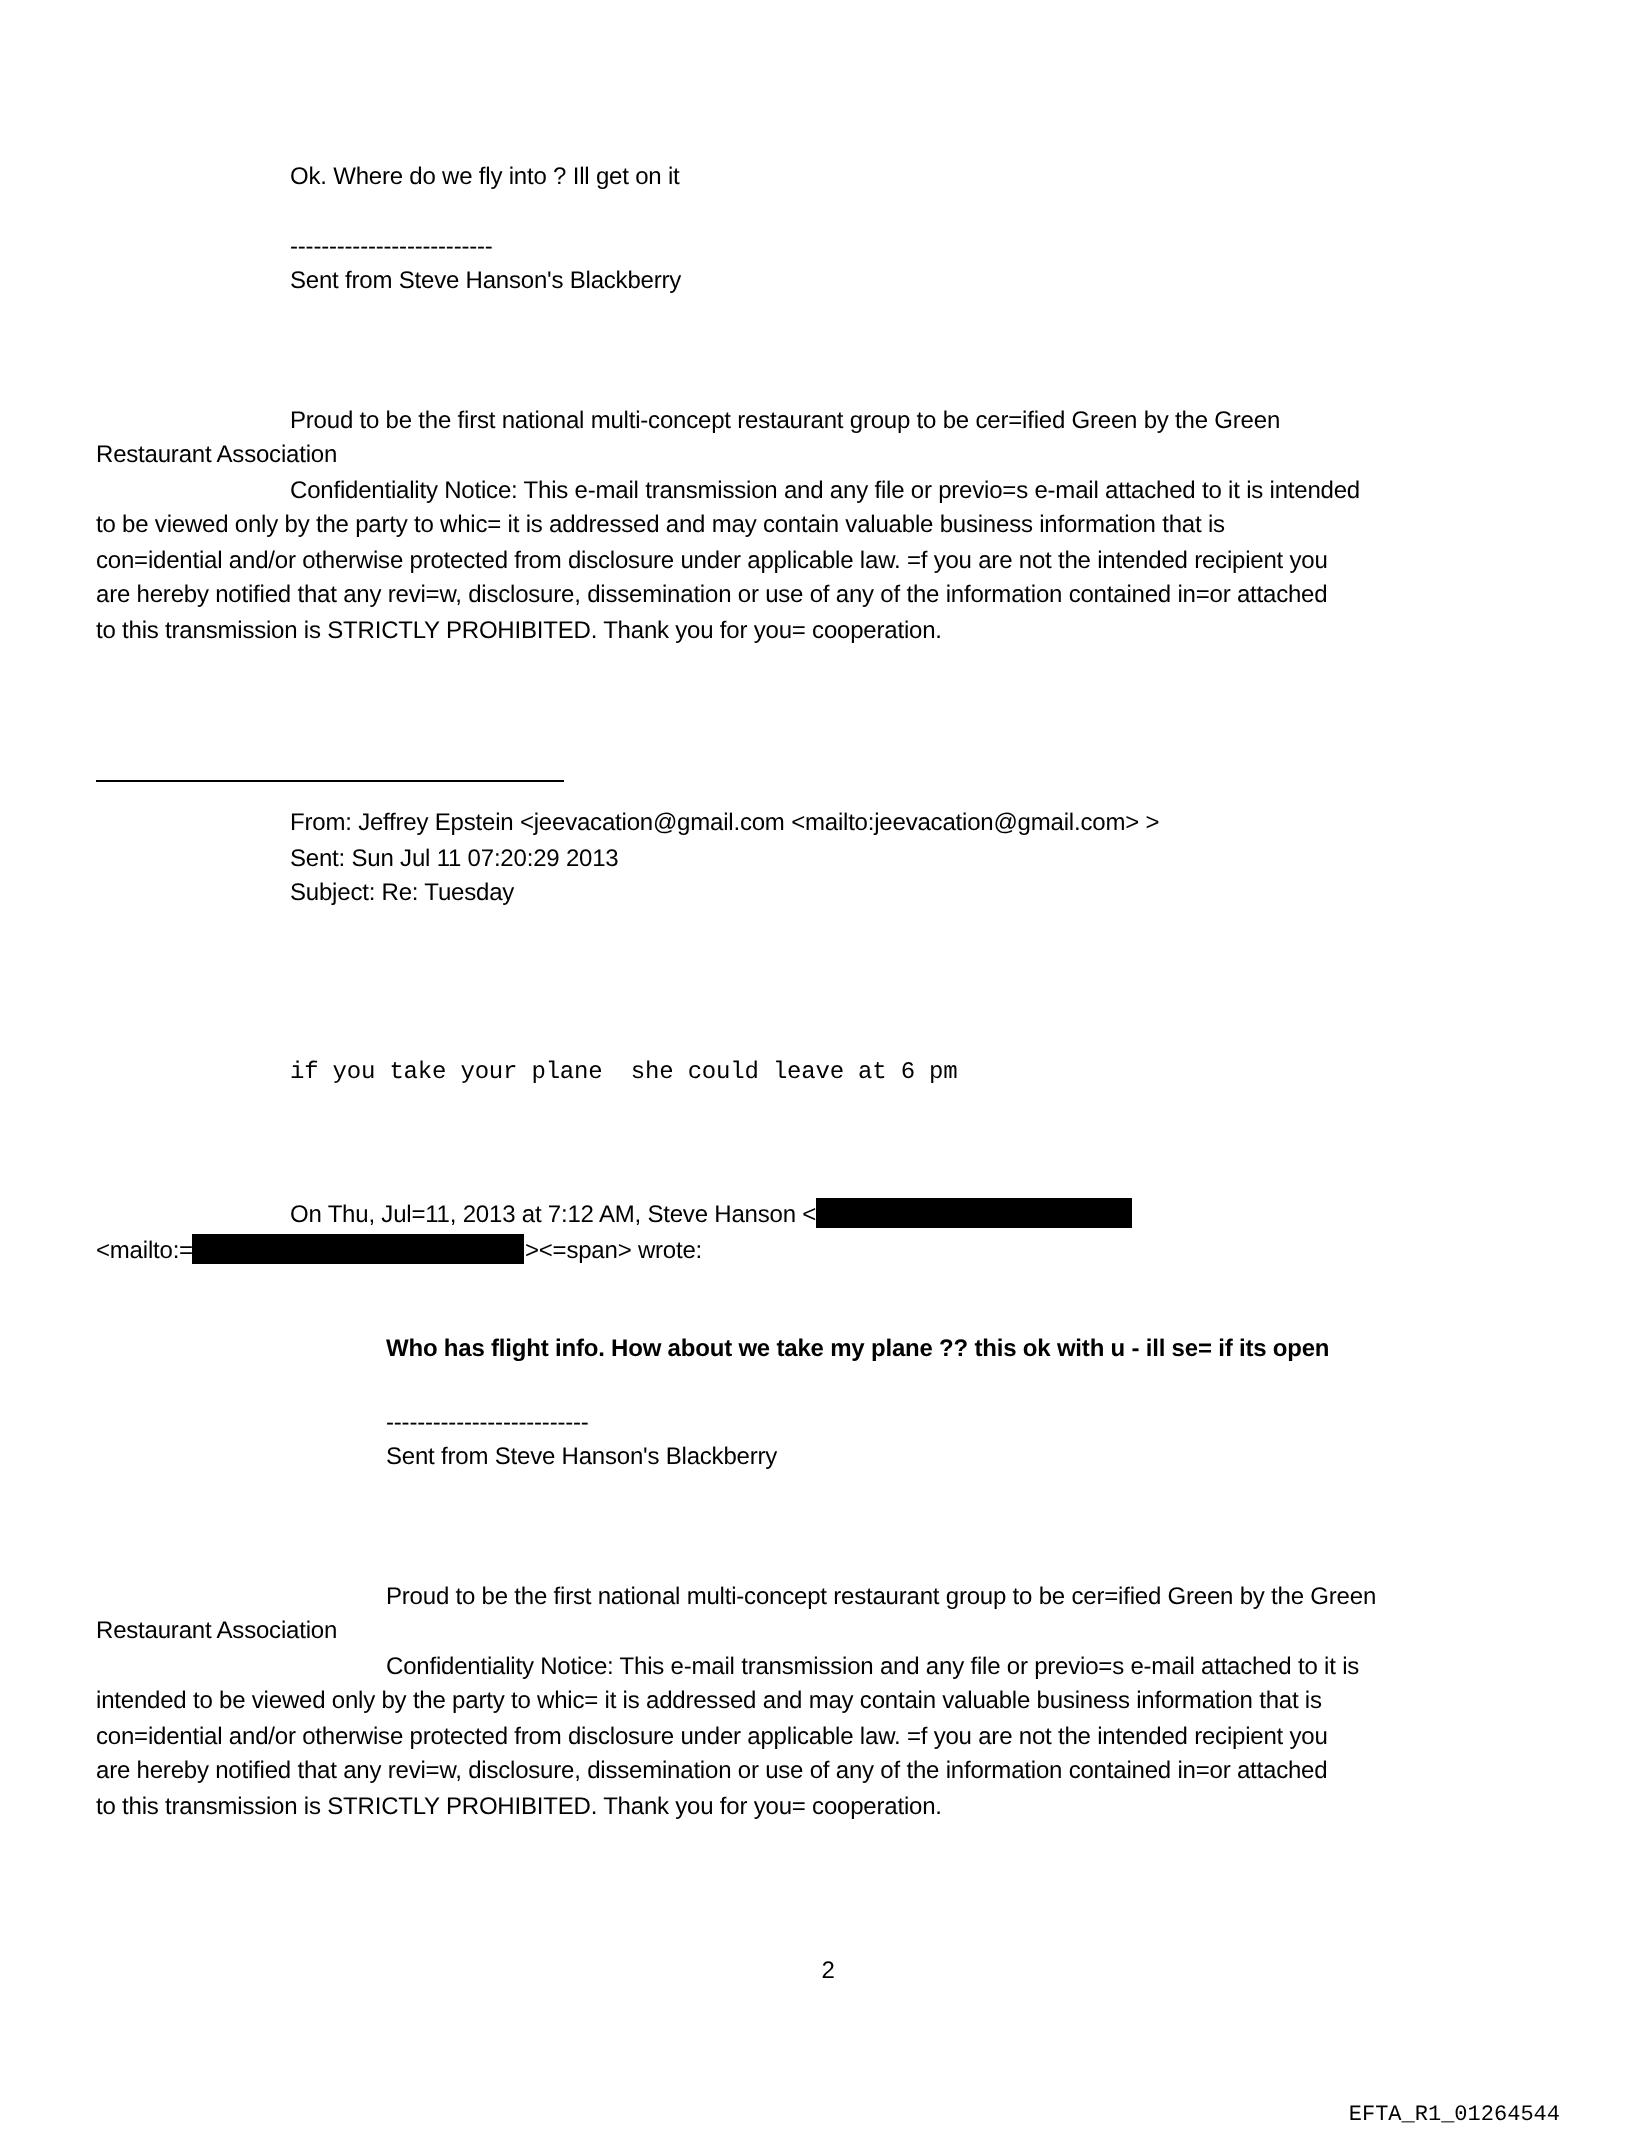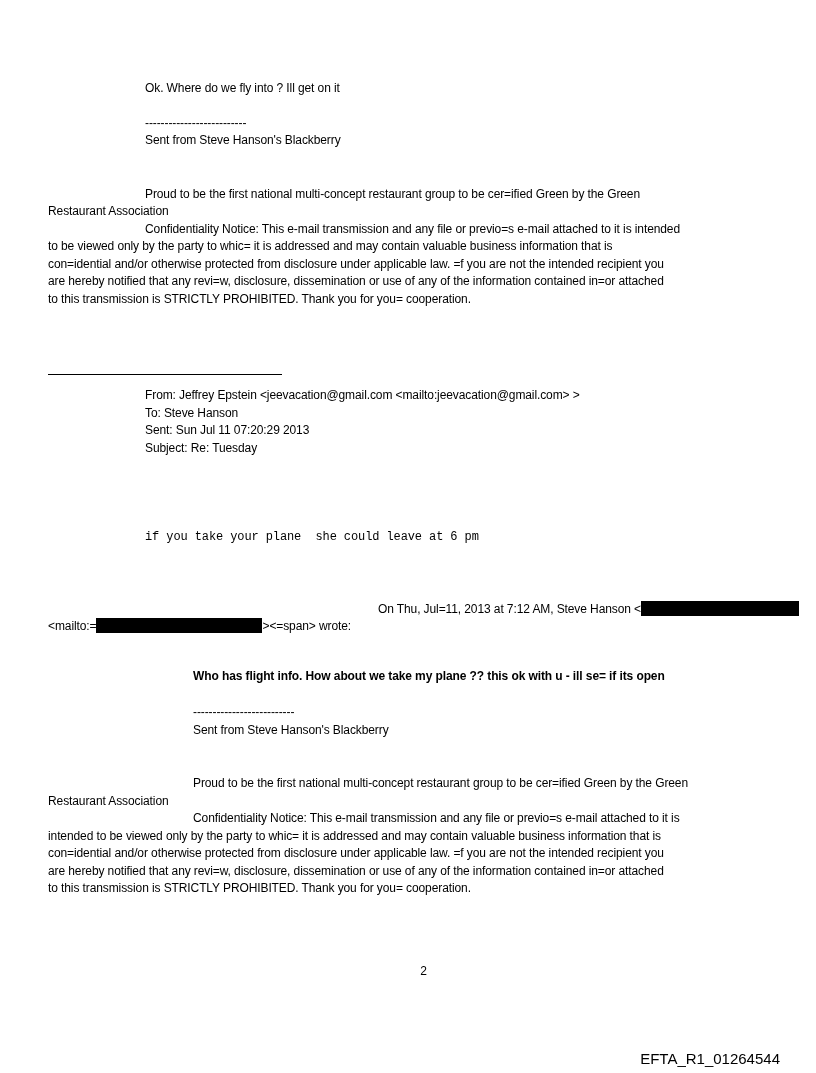--- a/index.html
+++ b/index.html
@@ -3,37 +3,37 @@
 <meta charset="utf-8">
 <style>
   html, body { margin: 0; padding: 0; background: #ffffff; }
   .page {
     position: relative;
     width: 816px;
     height: 1073px;
     margin: 0 auto;
     background: #ffffff;
     box-sizing: border-box;
-    padding: 80px 17px 0 48px;
+    padding: 80px 36px 0 48px;
     font-family: "Liberation Sans", sans-serif;
     font-size: 12px;
     line-height: 17.5px;
     letter-spacing: -0.1px;
     color: #000000;
     overflow: hidden;
   }
   p { margin: 0; white-space: pre-wrap; }
   .ind1 { text-indent: 97px; }   
   .ind2 { text-indent: 145px; }  
   .mt17 { margin-top: 17px; }
   .mt19 { margin-top: 19px; }
   .mt20 { margin-top: 12px; }
   .mt35 { margin-top: 32px; font-weight: bold; }
-  .mt36 { margin-top: 36px; }
-  .mt54 { margin-top: 54px; text-align: right; }
+  .mt36 { margin-top: 52px; }
+  .mt54 { margin-top: 54px; }
   .mt65 { margin-top: 65px; }
   .mt72 { margin-top: 72px; font-family: Liberation Mono, monospace; }
   .divider {
     margin-top: 66px;
     width: 234px;
     height: 0;
     border-bottom: 1px solid #000000;
   }
   .redaction {
     display: inline-block;
@@ -44,22 +44,23 @@
   .redaction.r1 { width: 158px; }
   .redaction.r2 { width: 166px; }
   .page-num {
     text-align: center;
     text-indent: 0;
   }
   .bates {
     position: absolute;
     right: 36px;
     bottom: 6px;
-    font-size: 15px;
+    font-size: 11px;
     letter-spacing: 0;
+    font-family: Liberation Mono, monospace;
   }
 </style>
 </head>
 <body>
 
 <div class="page">
 
   <p class="ind1">Ok. Where do we fly into ? Ill get on it</p>
 
   <p class="ind1 mt17">--------------------------</p>
@@ -69,21 +70,20 @@
 Restaurant Association</p>
   <p class="ind1">Confidentiality Notice: This e-mail transmission and any file or previo=s e-mail attached to it is intended
 to be viewed only by the party to whic= it is addressed and may contain valuable business information that is
 con=idential and/or otherwise protected from disclosure under applicable law. =f you are not the intended recipient you
 are hereby notified that any revi=w, disclosure, dissemination or use of any of the information contained in=or attached
 to this transmission is STRICTLY PROHIBITED. Thank you for you= cooperation.</p>
 
   <div class="divider"></div>
 
   <p class="ind1 mt20">From: Jeffrey Epstein &lt;jeevacation@gmail.com &lt;mailto:jeevacation@gmail.com&gt; &gt;</p>
-  <p class="ind1">To: Steve Hanson</p>
   <p class="ind1">Sent: Sun Jul 11 07:20:29 2013</p>
   <p class="ind1">Subject: Re: Tuesday</p>
 
   <p class="ind1 mt72">if you take your plane  she could leave at 6 pm</p>
 
   <p class="ind1 mt54"><span>On Thu, Jul=11, 2013 at 7:12 AM, Steve Hanson &lt;</span><span class="redaction r1"></span></p>
   <p><span>&lt;mailto:=</span><span class="redaction r2"></span><span>&gt;&lt;=span&gt; wrote:</span></p>
 
   <p class="ind2 mt35">Who has flight info. How about we take my plane ?? this ok with u - ill se= if its open</p>
 

